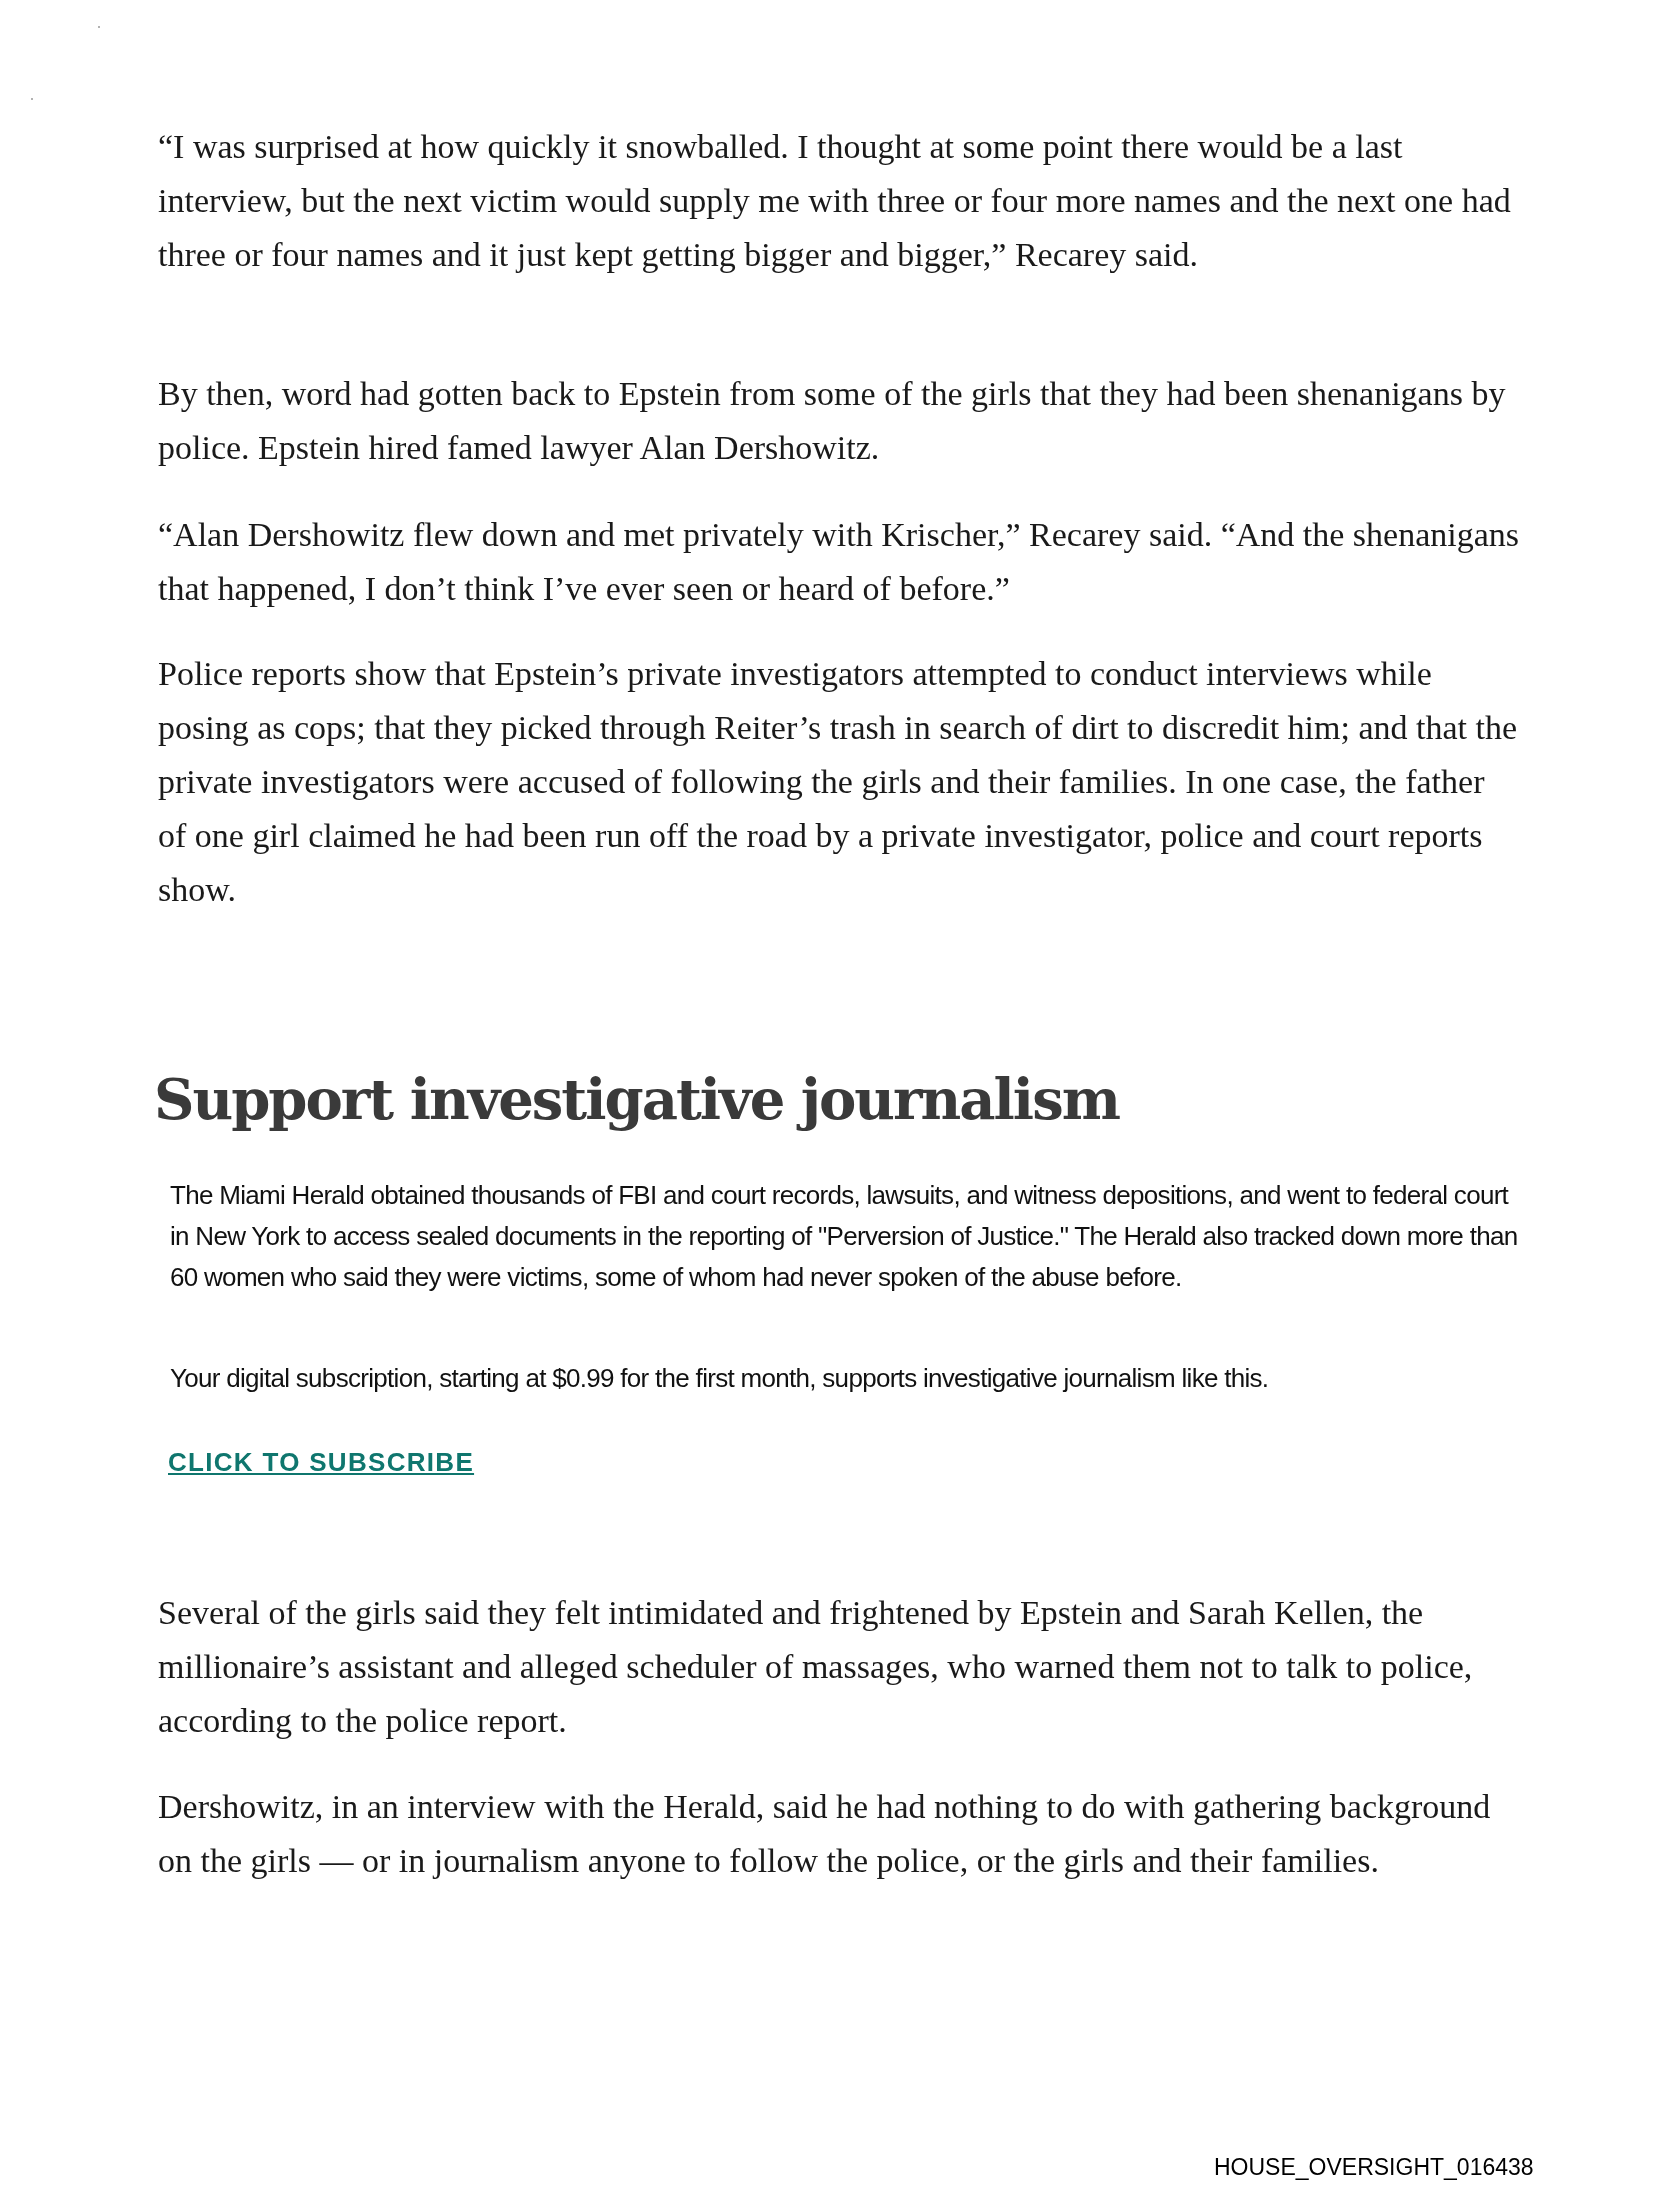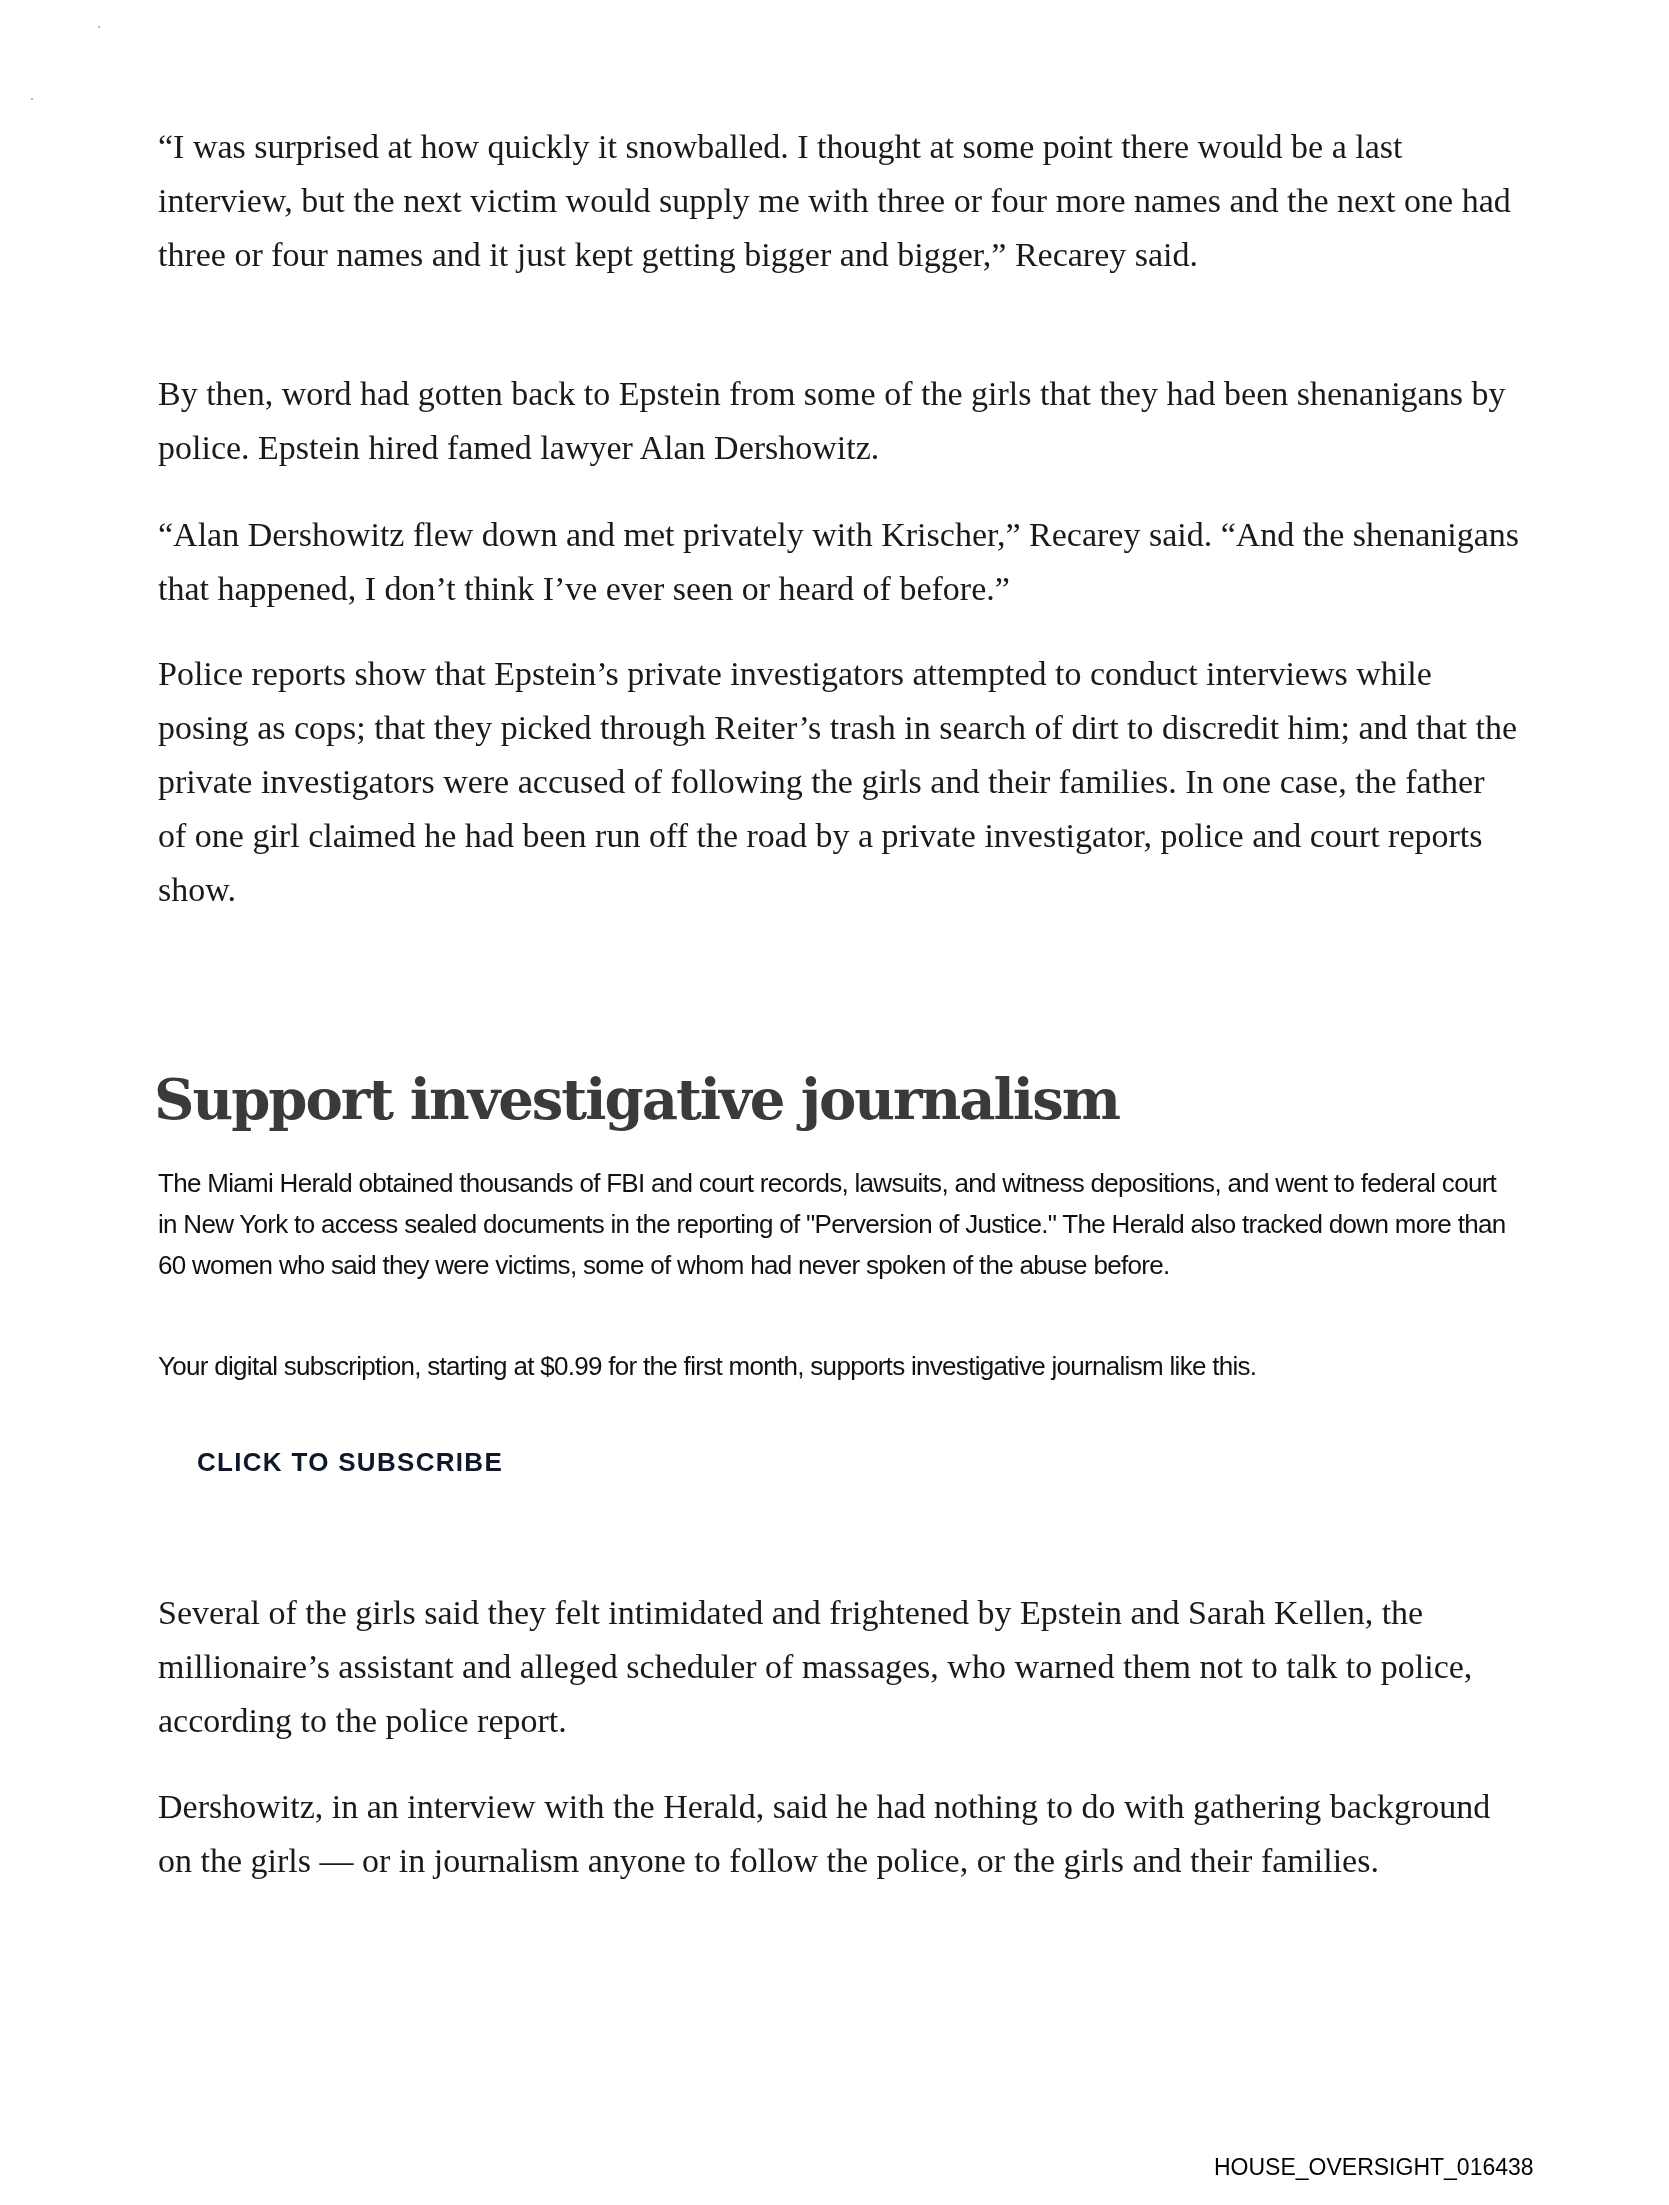--- a/index.html
+++ b/index.html
@@ -10,27 +10,27 @@
     font-size: 34px; line-height: 54px; color: #1a1a1a; margin: 4px;
   }
   .heading {
     position: absolute; left: 154px; top: 1066px;
     font-family: "DejaVu Serif", "Liberation Serif", serif;
     font-weight: bold; font-size: 56px; letter-spacing: -2px; color: #3a3a3a; margin: 0; text-align: right;
   }
   .promo-p {
     position: absolute; left: 154px; width: 1362px;
     font-family: "Liberation Sans", "DejaVu Sans", sans-serif;
-    font-size: 26px; line-height: 41px; color: #111111; margin: 4px; letter-spacing: -0.7px;
+    font-size: 26px; line-height: 41px; color: #111111; margin: 16px; letter-spacing: -0.7px;
   }
   .subscribe {
-    position: absolute; left: 197px; top: 1447px;
+    position: absolute; left: 168px; top: 1447px;
     font-family: "Liberation Sans", "DejaVu Sans", sans-serif;
-    font-weight: bold; font-size: 26px; color: #0f172a; letter-spacing: 1.3px;
-    cursor: pointer; background: none; border: none; padding: 0;
+    font-weight: bold; font-size: 26px; color: #0f766e; letter-spacing: 1.3px;
+    cursor: pointer; background: none; border: none; padding: 0; text-decoration: underline;
   }
   .footer-id {
     position: absolute; left: 1188px; top: 2154px;
     font-family: "Liberation Sans", "DejaVu Sans", sans-serif;
     font-size: 23px; color: #000000; margin-left: 26px;
   }
   .speck { position: absolute; width: 2px; height: 2px; background: #999; border-radius: 50%; }
 </style>
 </head>
 <body>

